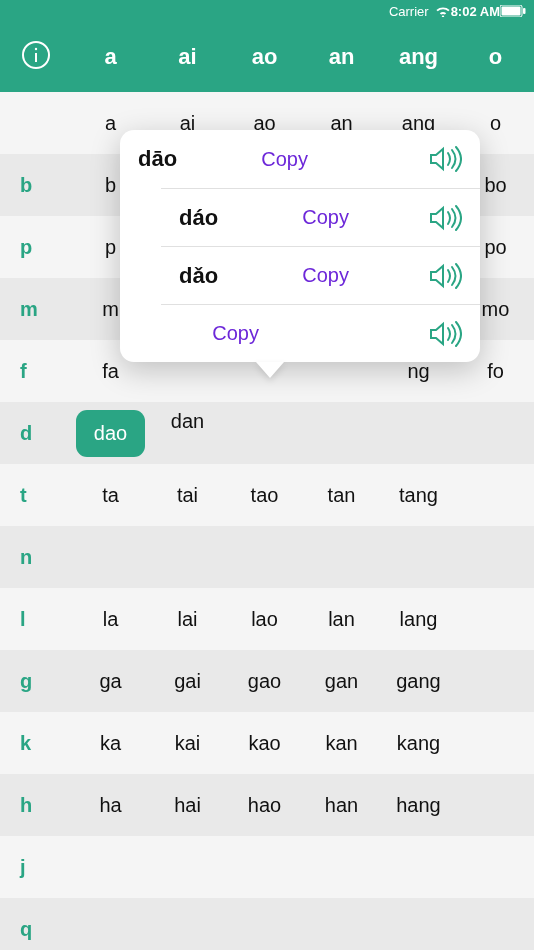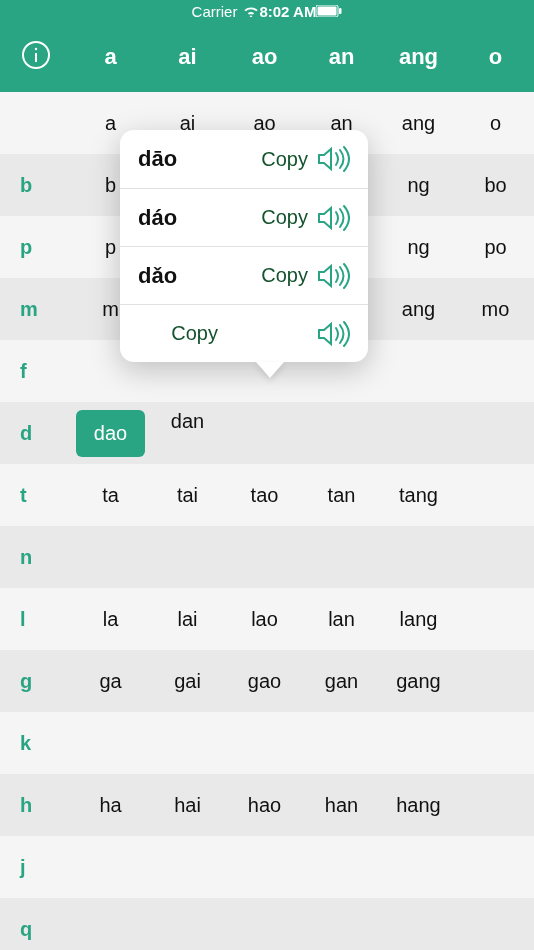--- a/index.html
+++ b/index.html
@@ -1,40 +1,40 @@
 <!DOCTYPE html>
 <html><head>
 <meta charset="utf-8">
 <style>
   * { box-sizing: border-box; margin: 0; padding: 0; }
   html, body { width: 534px; height: 950px; font-family: -apple-system, "Helvetica Neue", Arial, sans-serif; background: #f4f4f4; overflow: hidden; }
-  .statusbar { height: 22px; background: #2aa584; color: #fff; display: flex; align-items: center; justify-content: center; padding: 0 8px; font-size: 15px; }
+  .statusbar { height: 22px; background: #2aa584; color: #fff; display: flex; align-items: center; justify-content: flex-end; padding: 0 8px; font-size: 13px; }
   .statusbar .left, .statusbar .right { display: flex; align-items: center; gap: 6px; }
   .statusbar .center { font-weight: 600; }
   .wifi-icon, .battery-icon { display: inline-flex; }
   .headerbar { height: 70px; background: #2aa584; color: #fff; display: flex; align-items: center; }
   .headerbar .info-cell { width: 72px; display: flex; justify-content: center; align-items: center; }
   .headerbar .cols { flex: 1; display: grid; grid-template-columns: repeat(6, 1fr); text-align: center; font-size: 22px; font-weight: 600; }
   .headerbar .cols .hc { padding: 0 4px; }
   .table { }
   .row { display: flex; align-items: center; height: 62px; }
   .row.even { background: #f5f5f5; }
   .row.odd  { background: #e9e9e9; }
   .row .label { width: 72px; padding-left: 20px; font-weight: 700; font-size: 20px; color: #2aa584; }
   .row .label.black { color: #111; font-weight: 400; }
   .row .cells { flex: 1; display: grid; grid-template-columns: repeat(6, 1fr); text-align: center; font-size: 20px; color: #111; }
   .row .cells .cell { padding: 0 2px; }
-  .chip { display: inline-block; background: #2aa584; color: #fff; border-radius: 6px; padding: 12px 18px; font-size: 20px; }
+  .chip { display: inline-block; background: #2aa584; color: #fff; border-radius: 11px; padding: 12px 18px; font-size: 20px; }
   
-  .popover-wrap { position: absolute; left: 120px; top: 130px; width: 248px; z-index: 50; }
+  .popover-wrap { position: absolute; left: 120px; top: 130px; width: 360px; z-index: 50; }
   .popover { background: #fff; border-radius: 14px; box-shadow: 0 8px 30px rgba(0,0,0,0.22); overflow: hidden; }
   .popover .prow { display: flex; align-items: center; height: 58px; padding: 0 18px; }
-  .popover .prow + .prow { border-top: 1px solid #e0e0e0; }
+  .popover .prow + .prow { border-top: 1px solid #e0e0e0; margin-left: 41px; }
   .popover .prow .pinyin { flex: 0 0 90px; font-size: 22px; font-weight: 700; color: #111; }
-  .popover .prow .copy { flex: 0 0 80px; text-align: right; color: #14532d; font-size: 20px; }
+  .popover .prow .copy { flex: 0 0 80px; text-align: right; color: #6d28d9; font-size: 20px; }
   .popover .prow .speaker { flex: 1; display: flex; justify-content: flex-end; color: #2aa584; }
   .popover-arrow { width: 0; height: 0; border-left: 14px solid transparent; border-right: 14px solid transparent; border-top: 16px solid #fff; margin-left: 136px; filter: drop-shadow(0 3px 3px rgba(0,0,0,0.12)); }
   .info-icon-svg { stroke: #fff; }
   .speaker-svg { width: 34px; height: 28px; }
 </style>
 </head>
 <body>
 
 <div class="statusbar">
   <div class="left">
@@ -117,20 +117,28 @@
         <div class="cell">m</div>
         <div class="cell"></div>
         <div class="cell"></div>
         <div class="cell"></div>
         <div class="cell">ang</div>
         <div class="cell">mo</div>
       </div>
     </div>
     <div class="row even">
       <div class="label">f</div>
+      <div class="cells">
+        <div class="cell">fa</div>
+        <div class="cell"></div>
+        <div class="cell"></div>
+        <div class="cell"></div>
+        <div class="cell">ng</div>
+        <div class="cell">fo</div>
+      </div>
     </div>
     <div class="row odd">
       <div class="label">d</div>
       <div class="cells">
         <div class="cell"><span class="chip">dao</span></div>
         <div class="cell">dan</div>
         <div class="cell"></div>
       </div>
     </div>
     <div class="row even">
@@ -164,20 +172,28 @@
         <div class="cell">ga</div>
         <div class="cell">gai</div>
         <div class="cell">gao</div>
         <div class="cell">gan</div>
         <div class="cell">gang</div>
         <div class="cell"></div>
       </div>
     </div>
     <div class="row even">
       <div class="label">k</div>
+      <div class="cells">
+        <div class="cell">ka</div>
+        <div class="cell">kai</div>
+        <div class="cell">kao</div>
+        <div class="cell">kan</div>
+        <div class="cell">kang</div>
+        <div class="cell"></div>
+      </div>
     </div>
     <div class="row odd">
       <div class="label">h</div>
       <div class="cells">
         <div class="cell">ha</div>
         <div class="cell">hai</div>
         <div class="cell">hao</div>
         <div class="cell">han</div>
         <div class="cell">hang</div>
         <div class="cell"></div>

